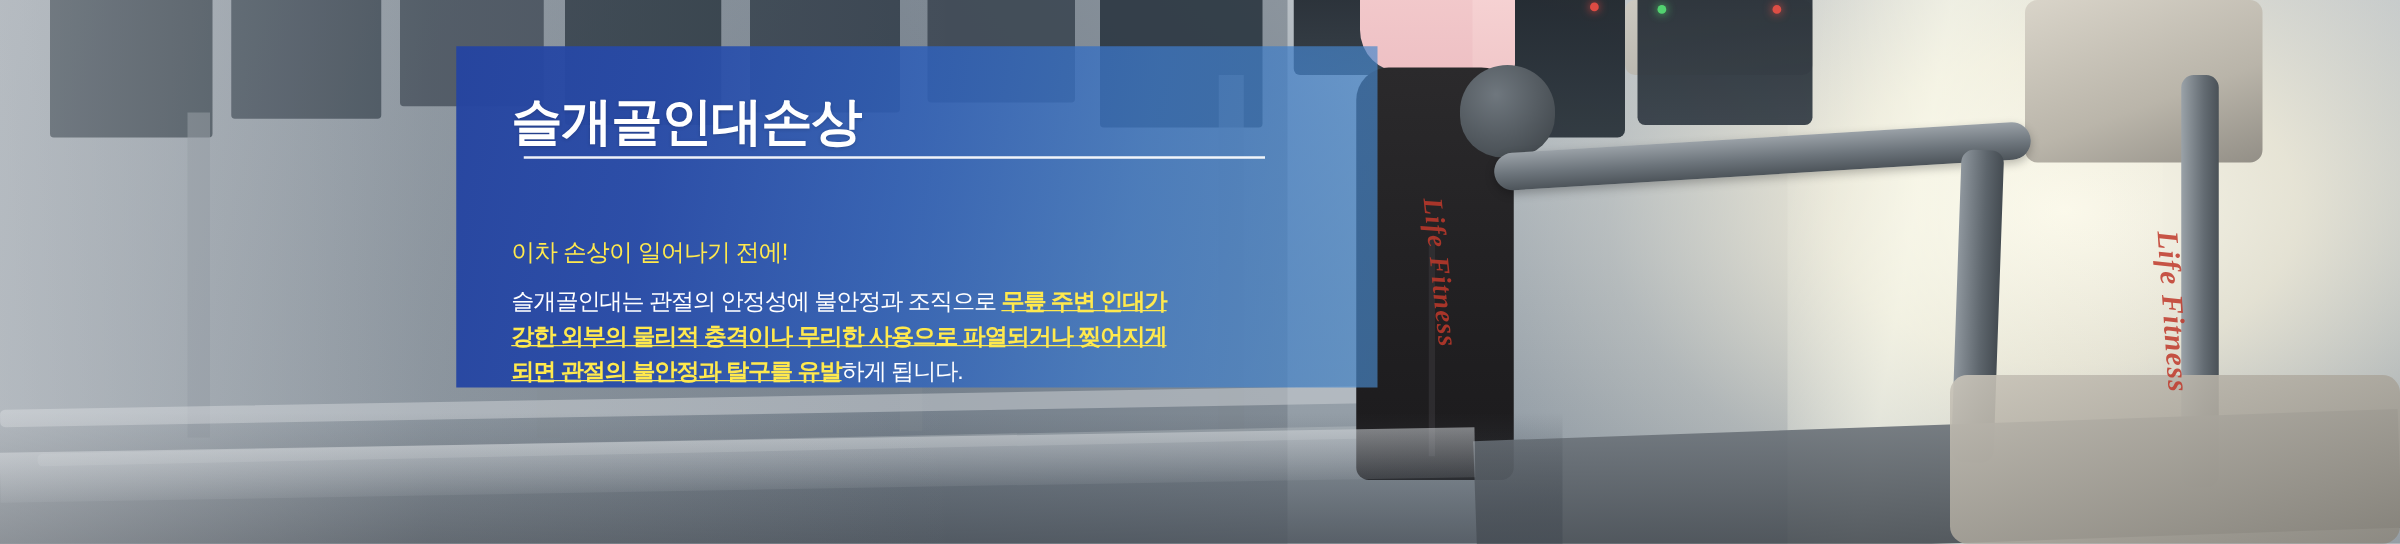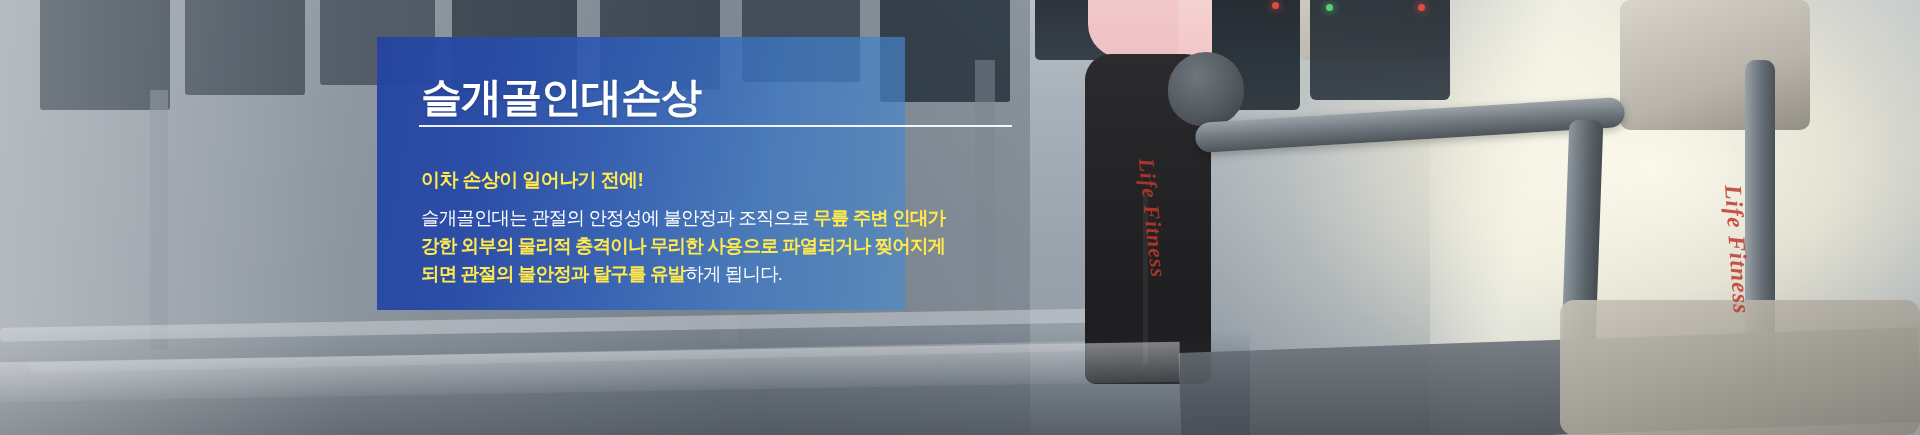--- a/index.html
+++ b/index.html
@@ -143,21 +143,21 @@
   .lf1{left:1092px;top:205px;font-size:22px;transform:rotate(84deg);}
   .lf2{left:1672px;top:236px;font-size:24px;transform:rotate(86deg);}
 
   .photo-veil{
     position:absolute;inset:0;
     background:linear-gradient(90deg,rgba(235,237,239,.35) 0%,rgba(225,229,232,.10) 18%,rgba(255,255,255,0) 40%);
   }
 
   
   .panel{
-    position:absolute;left:377px;top:37px;width:528px;height:273px;
+    position:absolute;left:365px;top:37px;width:737px;height:273px;
     background:linear-gradient(100deg,
         rgba(37,68,160,.97) 0%,
         rgba(40,75,168,.95) 22%,
         rgba(48,96,183,.88) 48%,
         rgba(62,120,196,.78) 72%,
         rgba(74,139,205,.66) 100%);
   }
   .panel-inner{
     position:absolute;left:0;top:0;right:0;bottom:0;
     padding:40px 0 0 44px;box-sizing:border-box;
@@ -165,29 +165,29 @@
   .title{
     color:#ffffff;font-size:41px;font-weight:700;line-height:1;
     letter-spacing:-1px;margin:0;
     text-shadow:0 1px 3px rgba(0,0,0,.18);
   }
   .divider{
     position:absolute;left:419px;top:125px;width:593px;height:2px;
     background:rgba(255,255,255,.92);
   }
   .subhead{
-    color:#ffe94d;font-size:19px;font-weight:700;line-height:1;
-    margin:52px 0 0 0;letter-spacing:-.6px;
+    color:#ffe94d;font-size:19px;font-weight:400;line-height:1;
+    margin:75px 0 0 0;letter-spacing:-.6px;
   }
   .body-copy{
     margin:15px 0 0 0;width:545px;
     color:#ffffff;font-size:18.5px;line-height:1.52;
     letter-spacing:-.85px;font-weight:500;
   }
-  .hl{color:#ffe94d;font-weight:700;}
+  .hl{color:#ffe94d;font-weight:700;text-decoration:underline;}
 </style>
 </head>
 <body>
 
 <div class="banner">
 
   <div class="photo">
     <div class="bg-base"></div>
     <div class="machines"></div>
 

